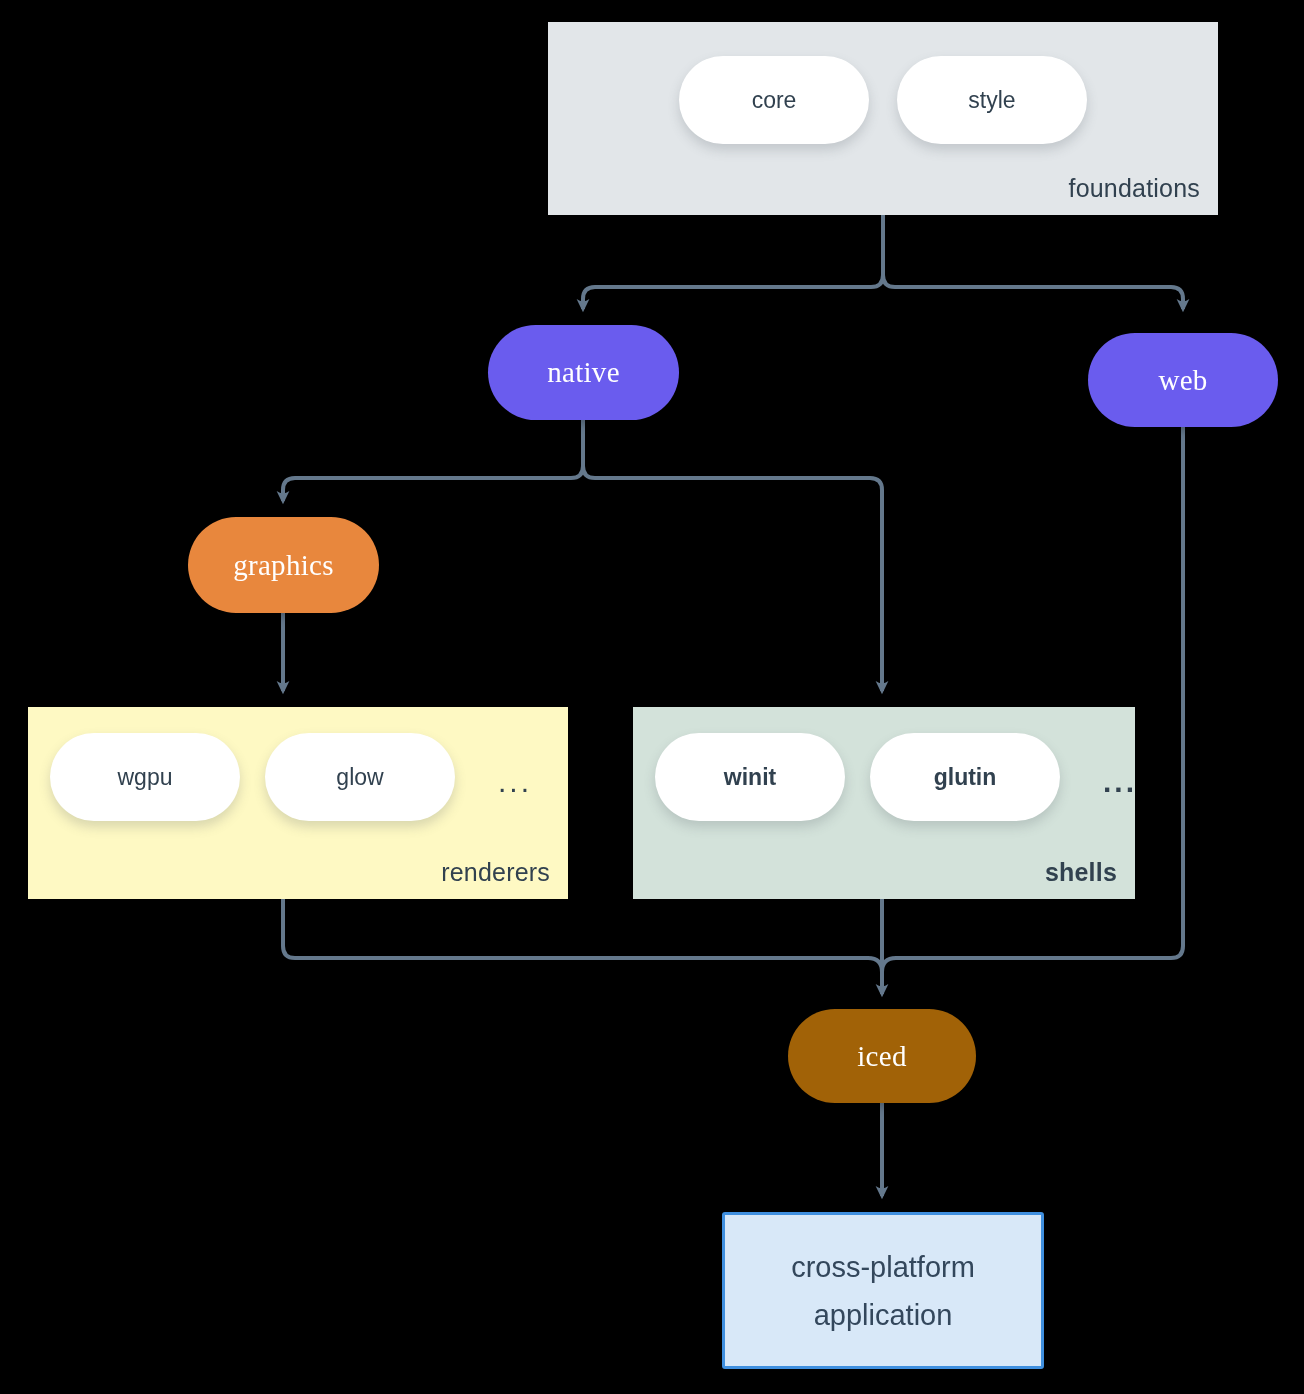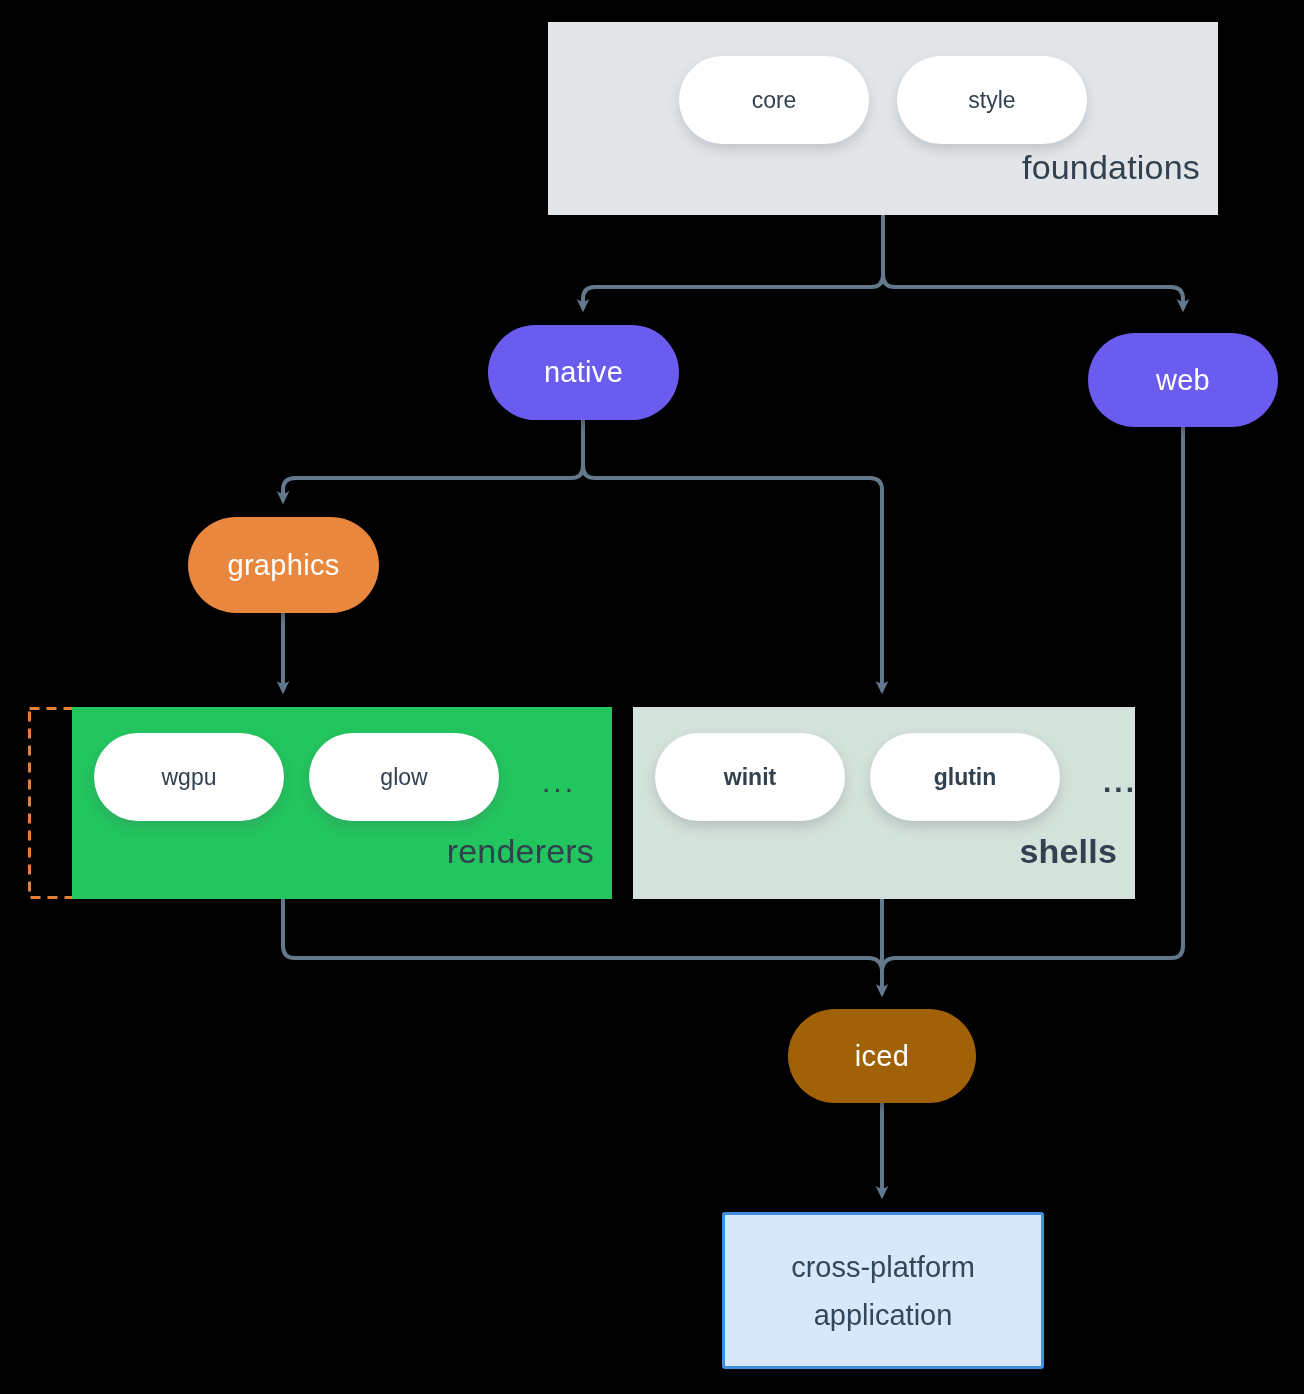--- a/index.html
+++ b/index.html
@@ -6,42 +6,43 @@
   #canvas{
     position:relative;width:1304px;height:1394px;background:#000;
     font-family:"Liberation Sans","DejaVu Sans",sans-serif;overflow:hidden;
   }
   #edges{position:absolute;left:0;top:0;width:1304px;height:1394px;}
   .edge{fill:none;stroke-width:4;}
   .dashed-rect{fill:none;stroke-width:3;stroke-dasharray:10 7;}
 
   .group{position:absolute;box-sizing:border-box;}
   .group-label{
-    position:absolute;right:18px;bottom:28px;
-    font-size:34px;color:#31414f;letter-spacing:.2px;
+    position:absolute;right:18px;bottom:12px;
+    font-size:25px;color:#31414f;letter-spacing:.2px;
   }
   .pill-row{
     position:absolute;left:0;right:0;display:flex;align-items:center;
   }
   .white-pill{
     width:190px;height:88px;border-radius:44px;background:#ffffff;
     display:flex;align-items:center;justify-content:center;
     font-size:23px;color:#31414f;
     box-shadow:0 6px 12px rgba(80,90,100,0.22);
     flex:0 0 auto;
   }
   .ellipsis{
     font-size:30px;color:#31414f;letter-spacing:3px;
     margin-left:18px;padding-top:10px;
   }
   .node-pill{
     position:absolute;border-radius:48px;
     display:flex;align-items:center;justify-content:center;
     font-size:29px;color:#ffffff;letter-spacing:.3px;
     box-shadow:0 4px 10px rgba(0,0,0,0.25);
+    font-family:Liberation Serif, serif;
   }
   #app-box{
     position:absolute;left:722px;top:1212px;width:322px;height:157px;
     box-sizing:border-box;border:3px solid #3f8fdf;border-radius:3px;
     display:flex;flex-direction:column;align-items:center;justify-content:center;
     font-size:29px;color:#33475c;line-height:48px;text-align:center;
   }
 </style>
 </head>
 <body>
@@ -76,21 +77,21 @@
       <div class="white-pill">style</div>
     </div>
     <div class="group-label">foundations</div>
   </div>
 
   <div class="node-pill" style="left: 488px; top: 325px; width: 191px; height: 95px; background-color: rgb(106, 92, 238);">native</div>
   <div class="node-pill" style="left: 1088px; top: 325px; width: 190px; height: 94px; background-color: rgb(106, 92, 238); margin-top: 8px;">web</div>
 
   <div class="node-pill" style="left: 188px; top: 517px; width: 191px; height: 96px; background-color: rgb(232, 135, 61);">graphics</div>
 
-  <div class="group" id="g-renderers" style="left: 28px; top: 707px; width: 540px; height: 192px; background-color: #22c55e; margin-left: 44px;">
+  <div class="group" id="g-renderers" style="left: 28px; top: 707px; width: 540px; height: 192px; background-color: #fef9c3;">
     <div class="pill-row" style="top:26px;left:22px;gap:25px;">
       <div class="white-pill">wgpu</div>
       <div class="white-pill">glow</div>
       <span class="ellipsis">...</span>
     </div>
     <div class="group-label">renderers</div>
   </div>
 
   <div class="group" id="g-shells" style="left: 633px; top: 707px; width: 502px; height: 192px; background-color: rgb(211, 226, 218); font-weight: bold;">
     <div class="pill-row" style="top:26px;left:22px;gap:25px;">

